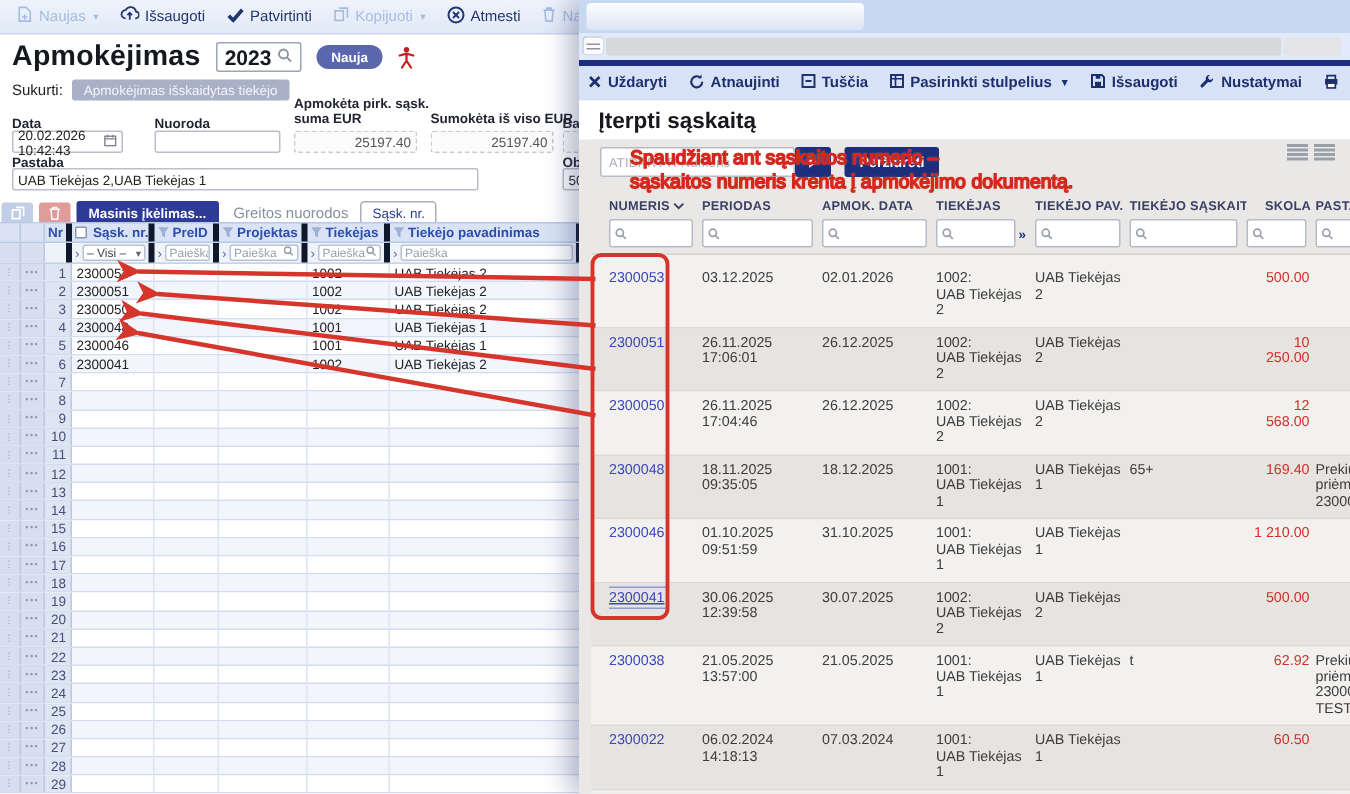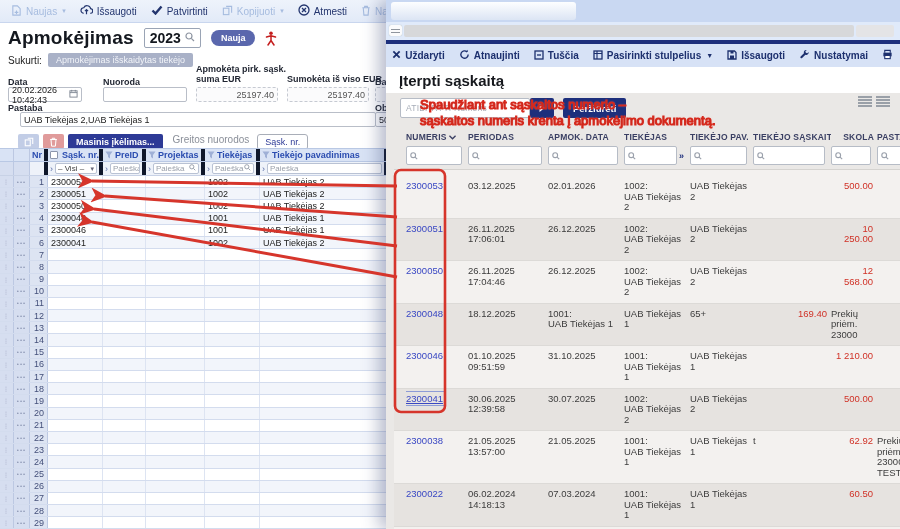--- a/index.html
+++ b/index.html
@@ -31,21 +31,21 @@
 
   
   .fld-label { position:absolute; font-size:9px; font-weight:bold; color:#1f2430; white-space:pre-line; }
   .fld-input { position:absolute; height:15px; background:#fff; border:1px solid #b9bec8;
     border-radius:2px; font-size:9px; color:#222; display:flex; align-items:center; padding:0 3px; }
   .fld-input.disabled { border-style:dashed; border-color:#c6cad2; background:#fbfbfc;
     color:#555; justify-content:flex-end; }
   .fld-input .cal { margin-left:auto; }
 
   
-  .grid-toolbar { position:absolute; left:18px; top:134px; display:flex; gap:4px; }
+  .grid-toolbar { position:absolute; left:1px; top:134px; display:flex; align-items:center; gap:4px; }
   .mini-btn { width:21px; height:15px; border-radius:2px; display:flex; align-items:center; justify-content:center; }
   .mini-btn.copy { background:#c2cde6; }
   .mini-btn.trash { background:#e09b9b; }
   .navy-btn { background:#2d3a96; color:#fff; font-size:9px; font-weight:bold;
     border:none; padding:3px 8px; border-radius:2px; cursor:pointer; }
   .quick-label { color:#8a8f99; font-size:10px; margin:0 4px 0 6px; }
   .outline-btn { background:#fff; border:1px solid #a9aeb8; border-radius:3px;
     color:#2d3a96; font-size:9px; padding:2px 7px; cursor:pointer; }
 
   
@@ -231,21 +231,21 @@
   <div class="fld-input disabled" style="left:196px;top:87px;width:82px">
       <span>25197.40</span>
     </div>
   <div class="fld-label" style="left:287px;top:74px">Sumokėta iš viso EUR</div>
   <div class="fld-input disabled" style="left:287px;top:87px;width:82px">
       <span>25197.40</span>
     </div>
   <div class="fld-label" style="left:375px;top:77px">Ba</div>
   <div class="fld-input disabled" style="left:375px;top:87px;width:24px"></div>
   <div class="fld-label" style="left:8px;top:103px">Pastaba</div>
-  <div class="fld-input" style="left:20px;top:112px;width:356px">
+  <div class="fld-input" style="left:8px;top:112px;width:311px">
       <span>UAB Tiekėjas 2,UAB Tiekėjas 1</span>
     </div>
   <div class="fld-label" style="left:375px;top:103px">Ob</div>
   <div class="fld-input" style="left:375px;top:112px;width:24px">
       <span>50</span>
     </div>
 
   <div class="grid-toolbar">
     <span class="mini-btn copy">
         <svg width="10" height="10" viewBox="0 0 12 12">
@@ -962,20 +962,21 @@
     <div class="rt-cell">26.11.2025 17:04:46</div>
     <div class="rt-cell">26.12.2025</div>
     <div class="rt-cell">1002:<br>UAB Tiekėjas 2</div>
     <div class="rt-cell">UAB Tiekėjas<br>2</div>
     <div class="rt-cell"></div>
     <div class="rt-cell skola">12 568.00</div>
     <div class="rt-cell"></div>
   </div>
   <div class="rt-grid rt-row alt">
     <div class="rt-cell"><a class="num-link">2300048</a></div>
+    <div class="rt-cell">18.11.2025 09:35:05</div>
     <div class="rt-cell">18.12.2025</div>
     <div class="rt-cell">1001:<br>UAB Tiekėjas 1</div>
     <div class="rt-cell">UAB Tiekėjas<br>1</div>
     <div class="rt-cell">65+</div>
     <div class="rt-cell skola">169.40</div>
     <div class="rt-cell">Prekių priėm. 23000</div>
   </div>
   <div class="rt-grid rt-row">
     <div class="rt-cell"><a class="num-link">2300046</a></div>
     <div class="rt-cell">01.10.2025 09:51:59</div>

